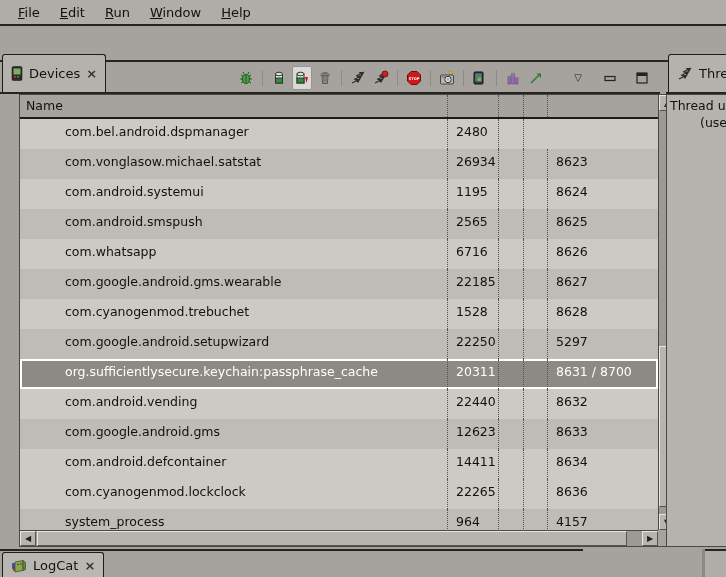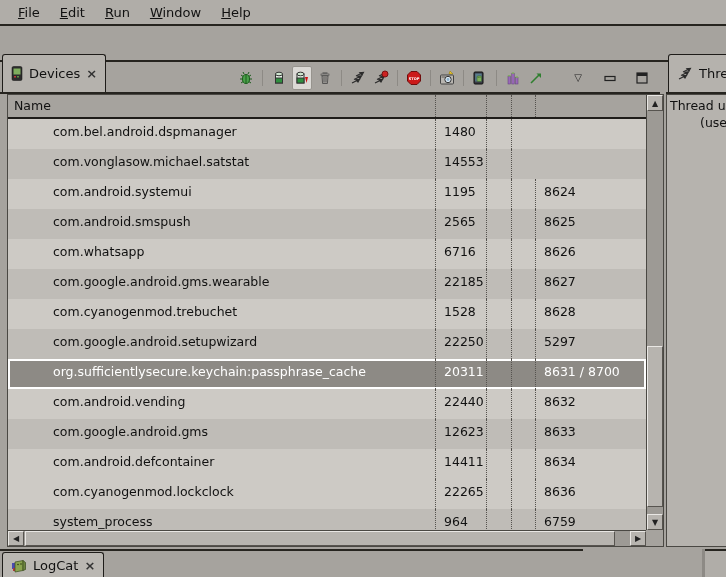--- a/index.html
+++ b/index.html
@@ -44,21 +44,21 @@
     position:absolute; right:8px; top:3px; height:26px;
     display:flex; align-items:center; gap:3px;
   }
   .icon-btn { width:20px; height:24px; display:flex; align-items:center; justify-content:center; }
   .icon-btn.highlight { background:#dbd9d5; border:1px solid #97948e; border-radius:2px; }
   .tsep { width:1px; height:16px; background:#8d8a85; margin:0 3px; }
   .tspace { width:16px; }
   .glyph { font-size:11px; color:#222; line-height:1; }
   
   #devices-table {
-    position:absolute; left:7px; top:94px; width:657px; height:453px;
+    position:absolute; left:19px; top:94px; width:657px; height:453px;
     background:#cdcac5; border:1px solid #4a4843;
   }
   #table-header {
     position:absolute; left:0; top:0; right:17px; height:24px;
     background:#a6a39e; border-bottom:2px solid #1e1c19;
     display:flex; font-size:12.5px;
   }
   .hcell { height:22px; line-height:22px; border-left:1px solid #3b3935; }
   .hcell:first-child { border-left:none; padding-left:6px; }
   #table-body { position:absolute; left:0; top:24px; right:17px; height:412px; overflow:hidden; }
@@ -262,29 +262,30 @@
   <div id="table-header">
       <div class="hcell c-name">Name</div>
       <div class="hcell c-pid"></div>
       <div class="hcell c-a"></div>
       <div class="hcell c-b"></div>
       <div class="hcell c-port"></div>
     </div>
   <div id="table-body">
       <div class="trow light">
         <div class="tcell c-name">com.bel.android.dspmanager</div>
-        <div class="tcell c-pid">1480</div>
+        <div class="tcell c-pid">2480</div>
         <div class="tcell c-a"></div>
         <div class="tcell c-b"></div>
       </div>
       <div class="trow dark">
         <div class="tcell c-name">com.vonglasow.michael.satstat</div>
-        <div class="tcell c-pid">14553</div>
-        <div class="tcell c-a"></div>
-        <div class="tcell c-b"></div>
+        <div class="tcell c-pid">26934</div>
+        <div class="tcell c-a"></div>
+        <div class="tcell c-b"></div>
+        <div class="tcell c-port">8623</div>
       </div>
       <div class="trow light">
         <div class="tcell c-name">com.android.systemui</div>
         <div class="tcell c-pid">1195</div>
         <div class="tcell c-a"></div>
         <div class="tcell c-b"></div>
         <div class="tcell c-port">8624</div>
       </div>
       <div class="trow dark">
         <div class="tcell c-name">com.android.smspush</div>
@@ -354,21 +355,21 @@
         <div class="tcell c-pid">22265</div>
         <div class="tcell c-a"></div>
         <div class="tcell c-b"></div>
         <div class="tcell c-port">8636</div>
       </div>
       <div class="trow dark">
         <div class="tcell c-name">system_process</div>
         <div class="tcell c-pid">964</div>
         <div class="tcell c-a"></div>
         <div class="tcell c-b"></div>
-        <div class="tcell c-port">6759</div>
+        <div class="tcell c-port">4157</div>
       </div>
     </div>
 
   <div id="vscroll">
     <div id="vscroll-up" class="sb-btn">
         <span>▲</span>
       </div>
     <div id="vscroll-thumb" class="sb-thumb"></div>
     <div id="vscroll-down" class="sb-btn">
         <span>▼</span>

